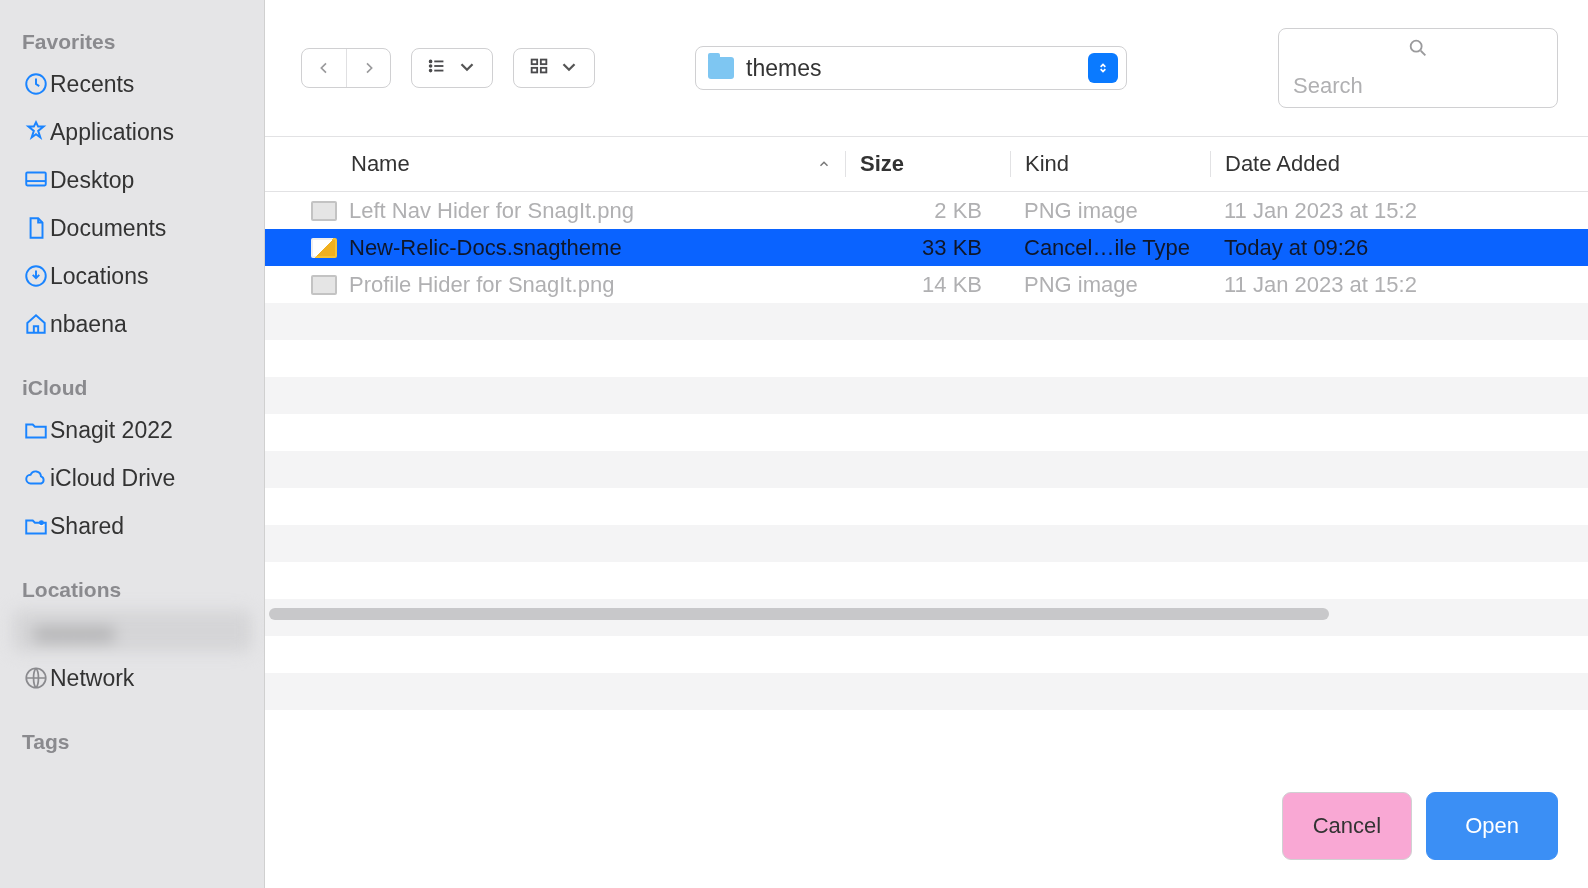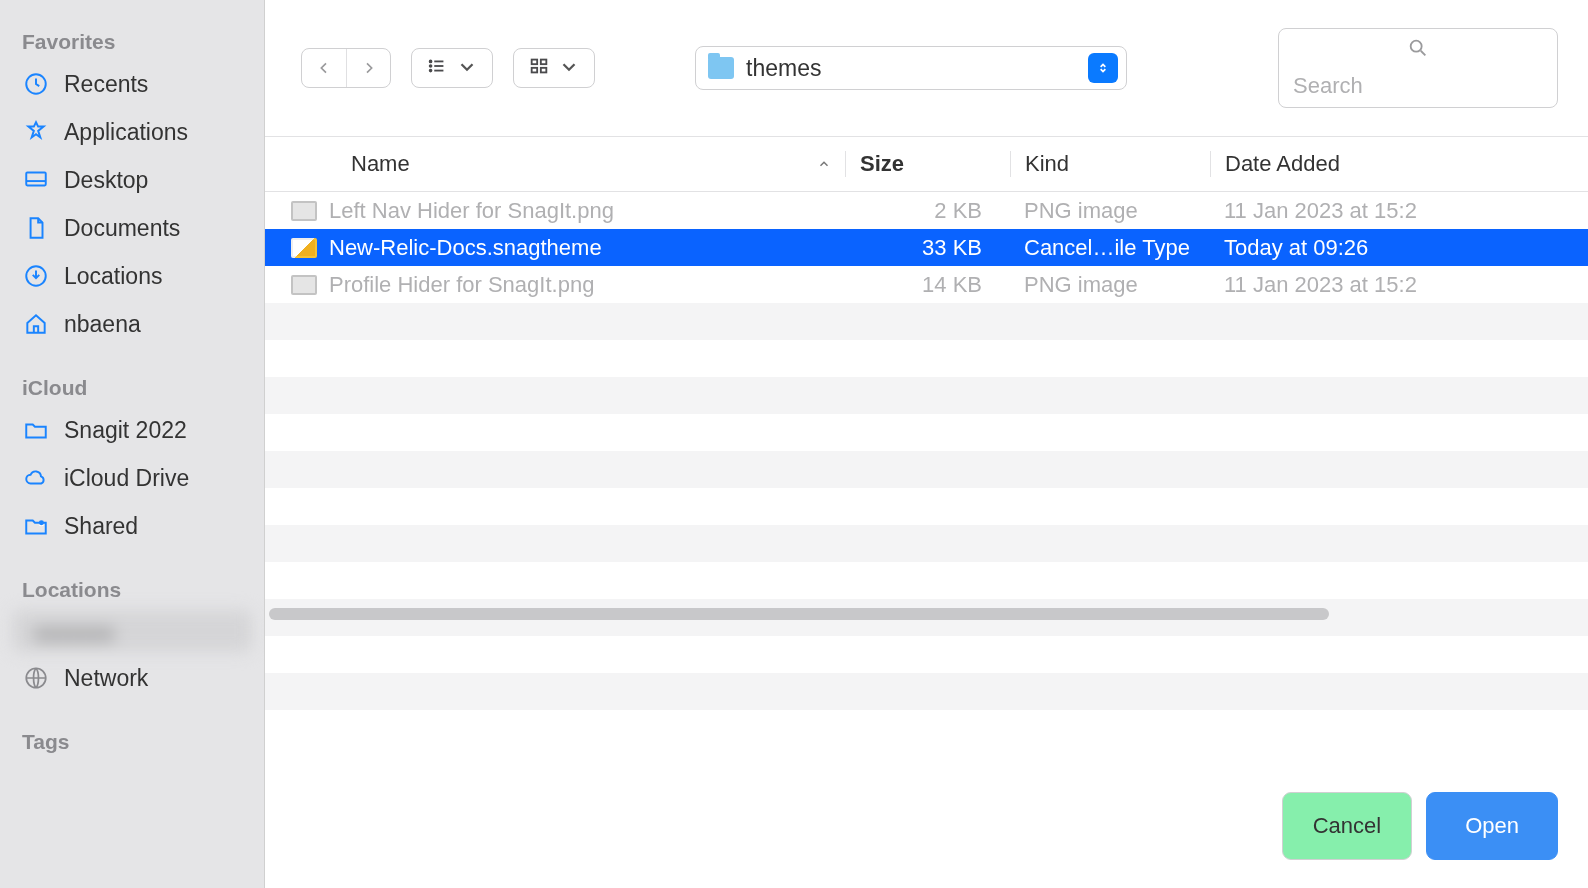--- a/index.html
+++ b/index.html
@@ -25,21 +25,20 @@
     .sb-section-title {
       color: #8a8a8e;
       font-size: 21px;
       font-weight: 600;
       padding: 10px 22px 6px;
     }
     .sb-item {
       display: flex;
       align-items: center;
       padding: 10px 22px;
-      gap: 14px;
       cursor: default;
       font-size: 23px;
       color: #333;
     }
     .sb-icon {
       width: 28px;
       height: 28px;
       display: flex;
       align-items: center;
       justify-content: center;
@@ -167,23 +166,23 @@
     
     .file-rows { flex: 1; position: relative; }
     .row {
       display: flex;
       align-items: center;
       font-size: 22px;
       padding: 7px 0;
       height: 37px;
     }
     .row:nth-child(even) { background: #f4f4f5; }
-    .row.selected { background: #0a63ff; color: #ffffff; }
+    .row.selected { background: #0a63ff; color: #0f172a; }
     .row.dimmed { color: #b0b0b2; }
-    .r-name { flex: 0 0 580px; padding-left: 26px; display:flex; align-items:center; gap: 12px; overflow:hidden; white-space: nowrap; }
+    .r-name { flex: 0 0 580px; padding-left: 46px; display:flex; align-items:center; gap: 12px; overflow:hidden; white-space: nowrap; }
     .r-size { flex: 0 0 165px; text-align: right; padding-right: 28px; }
     .r-kind { flex: 0 0 200px; padding-left: 14px; white-space: nowrap; overflow: hidden; text-overflow: ellipsis; }
     .r-date { flex: 1; padding-left: 14px; white-space: nowrap; }
     .file-ic {
       width: 26px; height: 20px;
       background: #888;
       border-radius: 2px;
       flex-shrink: 0;
       position: relative;
     }
@@ -210,21 +209,21 @@
       display: flex;
       justify-content: flex-end;
       gap: 14px;
       padding: 48px 30px 28px;
     }
     .btn {
       font-size: 22px;
       padding: 12px 30px;
       border-radius: 9px;
       border: 1px solid #d0d0d2;
-      background: #86efac;
+      background: #f9a8d4;
       color: #333;
       cursor: default;
     }
     .btn.primary {
       background: #3b8ff5;
       border-color: #3b8ff5;
       color: #fff;
       padding: 20px 38px;
     }
   </style>

